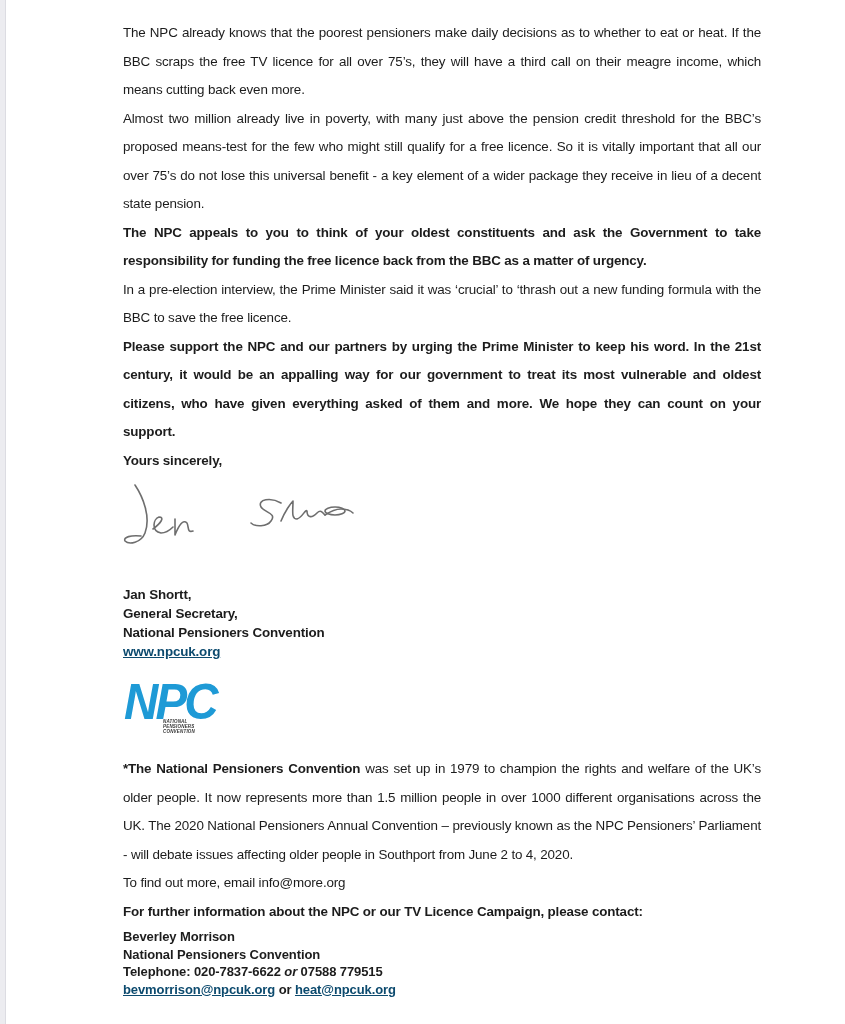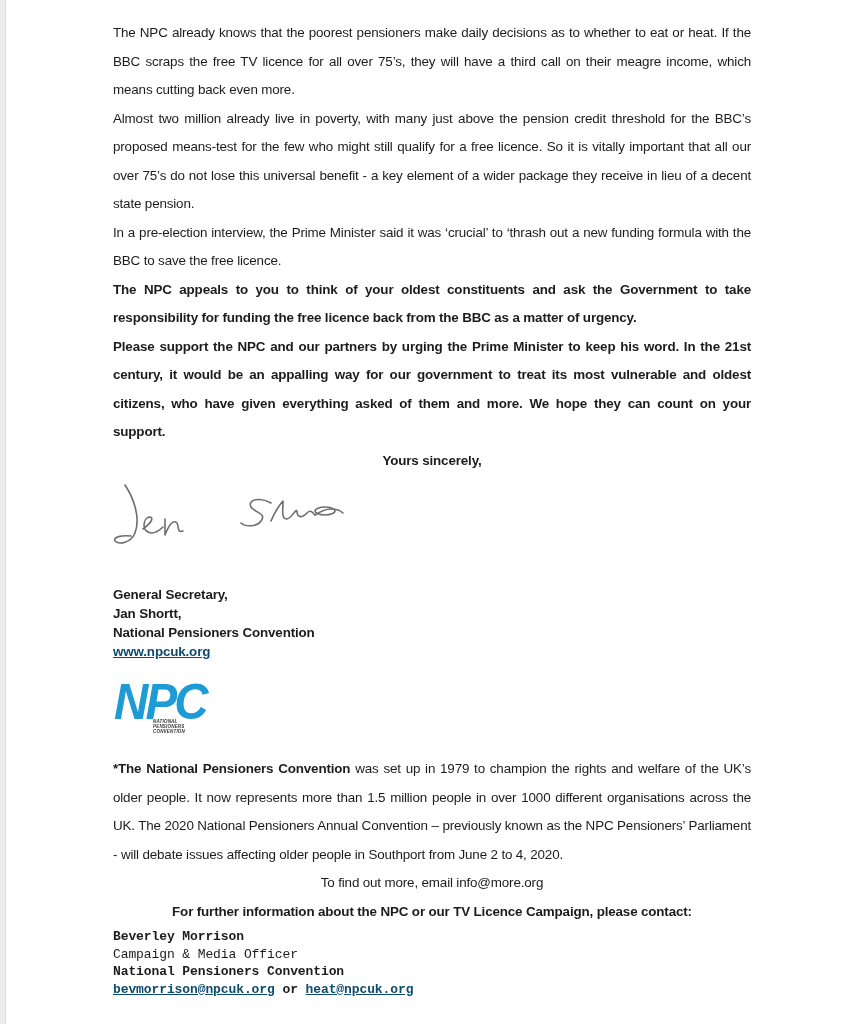--- a/index.html
+++ b/index.html
@@ -8,97 +8,97 @@
     background: #ffffff;
     font-family: "Liberation Sans", sans-serif;
     color: #1c1c1c;
     position: relative;
   }
   .left-edge {
     position: absolute; left: 0; top: 0; bottom: 0; width: 5px;
     background: #ececf0; border-right: 1px solid #dcdce2;
   }
   .page {
-    position: absolute; left: 113px; top: 19px; width: 638px;
+    position: absolute; left: 123px; top: 19px; width: 638px;
   }
   .para {
     font-size: 13.4px;
     line-height: 28.5px;
     margin: 0;
     text-align: justify;
     letter-spacing: -0.15px;
   }
-  .para.left { text-align: center; }
+  .para.left { text-align: left; }
   .bold { font-weight: bold; }
   .sig-wrap { height: 110px; position: relative; }
   .sig-wrap svg { position: absolute; left: -2px; top: 6px; }
   .block {
     font-size: 13.4px; line-height: 19px; letter-spacing: -0.15px;
   }
   a.link { color: #0c4a6e; text-decoration: underline; }
   .logo-wrap { margin-top: 12px; height: 80px; position: relative; font-style: italic; }
   .logo-text {
     font-family: "Liberation Sans", sans-serif; font-weight: bold;
     font-size: 50px; color: #1e9ad6; letter-spacing: -3px;
     position: absolute; left: 1px; top: 0px; line-height: 58px;
     transform: scaleX(0.95); transform-origin: left;
   }
   .logo-sub {
     position: absolute; left: 40px; top: 46px;
     font-size: 4.5px; line-height: 5px; color: #333; font-weight: bold;
     letter-spacing: 0.2px;
   }
-  .contact { font-size: 13px; line-height: 17.5px; letter-spacing: -0.1px; font-family: Liberation Mono, monospace; }
+  .contact { font-size: 13px; line-height: 17.5px; letter-spacing: -0.1px; }
 </style>
 </head>
 <body>
 
 <div class="left-edge"></div>
 
 <div class="page">
   <p class="para">The NPC already knows that the poorest pensioners make daily decisions as to whether to eat or heat. If the BBC scraps the free TV licence for all over 75’s, they will have a third call on their meagre income, which means cutting back even more.</p>
   <p class="para">Almost two million already live in poverty, with many just above the pension credit threshold for the BBC’s proposed means-test for the few who might still qualify for a free licence. So it is vitally important that all our over 75’s do not lose this universal benefit - a key element of a wider package they receive in lieu of a decent state pension.</p>
+  <p class="para bold">The NPC appeals to you to think of your oldest constituents and ask the Government to take responsibility for funding the free licence back from the BBC as a matter of urgency.</p>
   <p class="para">In a pre-election interview, the Prime Minister said it was ‘crucial’ to ‘thrash out a new funding formula with the BBC to save the free licence.</p>
-  <p class="para bold">The NPC appeals to you to think of your oldest constituents and ask the Government to take responsibility for funding the free licence back from the BBC as a matter of urgency.</p>
   <p class="para bold">Please support the NPC and our partners by urging the Prime Minister to keep his word.   In the 21st century, it would be an appalling way for our government to treat its most vulnerable and oldest citizens, who have given everything asked of them and more. We hope they can count on your support.</p>
   <p class="para bold left">Yours sincerely,</p>
 
   <div class="sig-wrap">
     <svg width="260" height="80" viewBox="0 0 260 80">
       <g fill="none" stroke="#6e6e6e" stroke-width="1.6" stroke-linecap="round" stroke-linejoin="round">
         <path d="M14 4 C22 16, 30 36, 24 52 C20 62, 8 64, 4 60 C2 56, 10 54, 20 55"></path>
         <path d="M32 48 C40 42, 44 36, 38 36 C32 38, 30 50, 40 52 C46 52, 50 48, 52 46"></path>
         <path d="M54 38 C54 46, 54 52, 54 54 C58 44, 62 38, 66 42 C68 46, 66 52, 72 50"></path>
         <path d="M160 22 C150 16, 136 18, 140 26 C144 32, 156 32, 150 40 C146 46, 134 46, 130 42"></path>
         <path d="M160 40 C164 30, 170 22, 172 20 C172 30, 170 38, 176 38 C182 36, 184 28, 186 30 C186 36, 190 38, 196 32 C200 28, 202 32, 204 34"></path>
         <path d="M204 34 C210 30, 216 28, 220 28 C226 28, 230 30, 232 32"></path>
         <ellipse cx="214" cy="30" rx="10" ry="4"></ellipse>
       </g>
     </svg>
   </div>
 
   <div class="block bold">
+    <div>Jan Shortt,</div>
     <div>General Secretary,</div>
-    <div>Jan Shortt,</div>
     <div>National Pensioners Convention</div>
     <div><a class="link">www.npcuk.org</a></div>
   </div>
 
   <div class="logo-wrap">
     <div class="logo-text">NPC</div>
     <div class="logo-sub">
       <div>NATIONAL</div>
       <div>PENSIONERS</div>
       <div>CONVENTION</div>
     </div>
   </div>
 
   <p class="para" style="margin-top:2px"><span class="bold">*The National Pensioners Convention</span><span> was set up in 1979 to champion the rights and welfare of the UK’s older people. It now represents more than 1.5 million people in over 1000 different organisations across the UK. The 2020 National Pensioners Annual Convention – previously known as the NPC Pensioners’ Parliament - will debate issues affecting older people in Southport from June 2 to 4, 2020.</span></p>
   <p class="para left">To find out more, email info@more.org</p>
   <p class="para left bold">For further information about the NPC or our TV Licence Campaign, please contact:</p>
 
   <div class="contact" style="margin-top:2px">
     <div class="bold">Beverley Morrison</div>
-    <div>Campaign &amp; Media Officer</div>
     <div class="bold">National Pensioners Convention</div>
+    <div class="bold"><span>Telephone: 020-7837-6622 </span><em>or</em><span> 07588 779515</span></div>
     <div class="bold"><a class="link">bevmorrison@npcuk.org</a><span> or </span><a class="link">heat@npcuk.org</a></div>
   </div>
 </div>
 
 </body></html>

